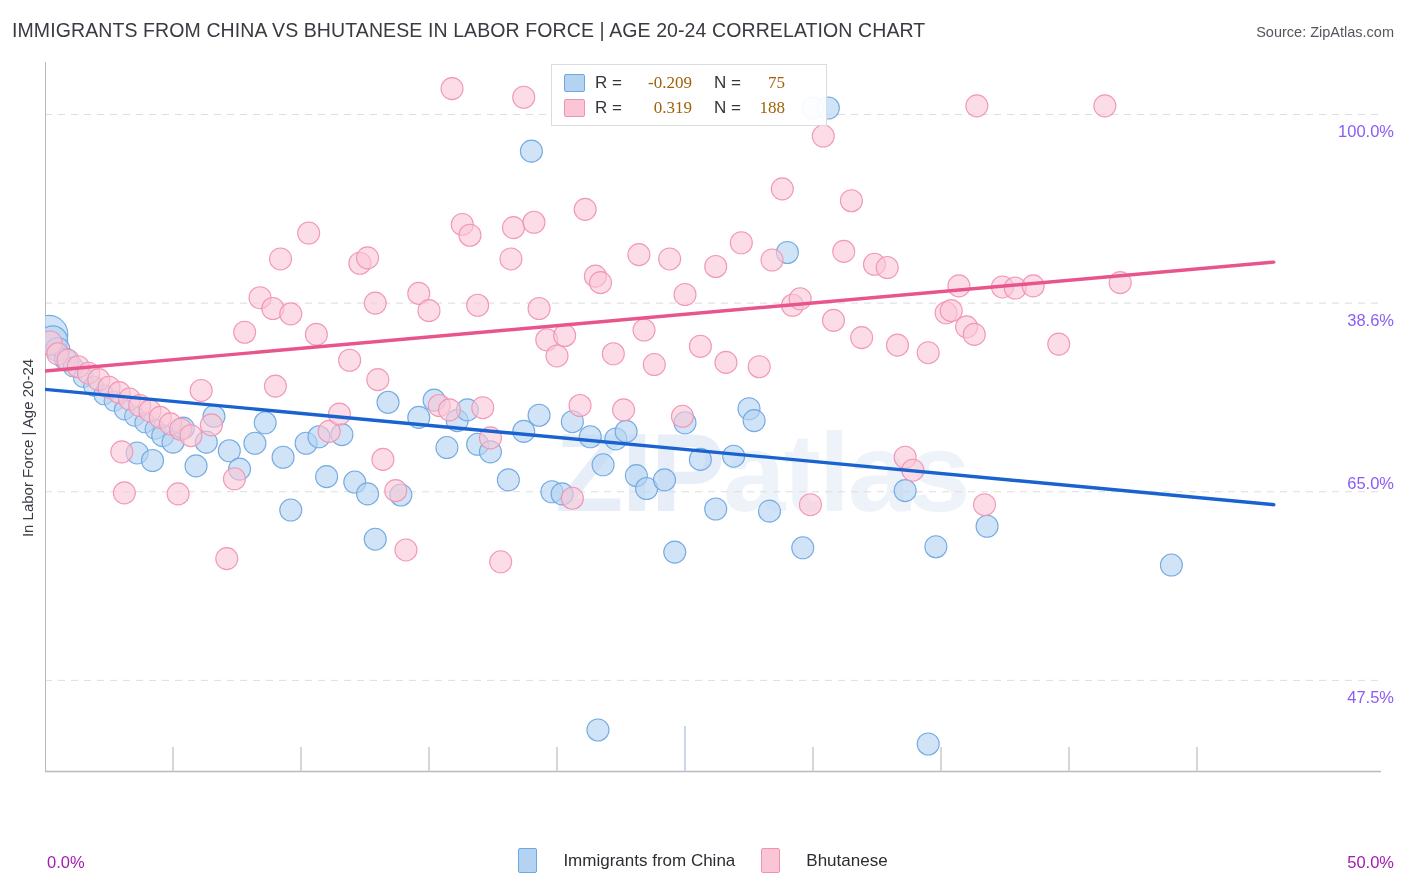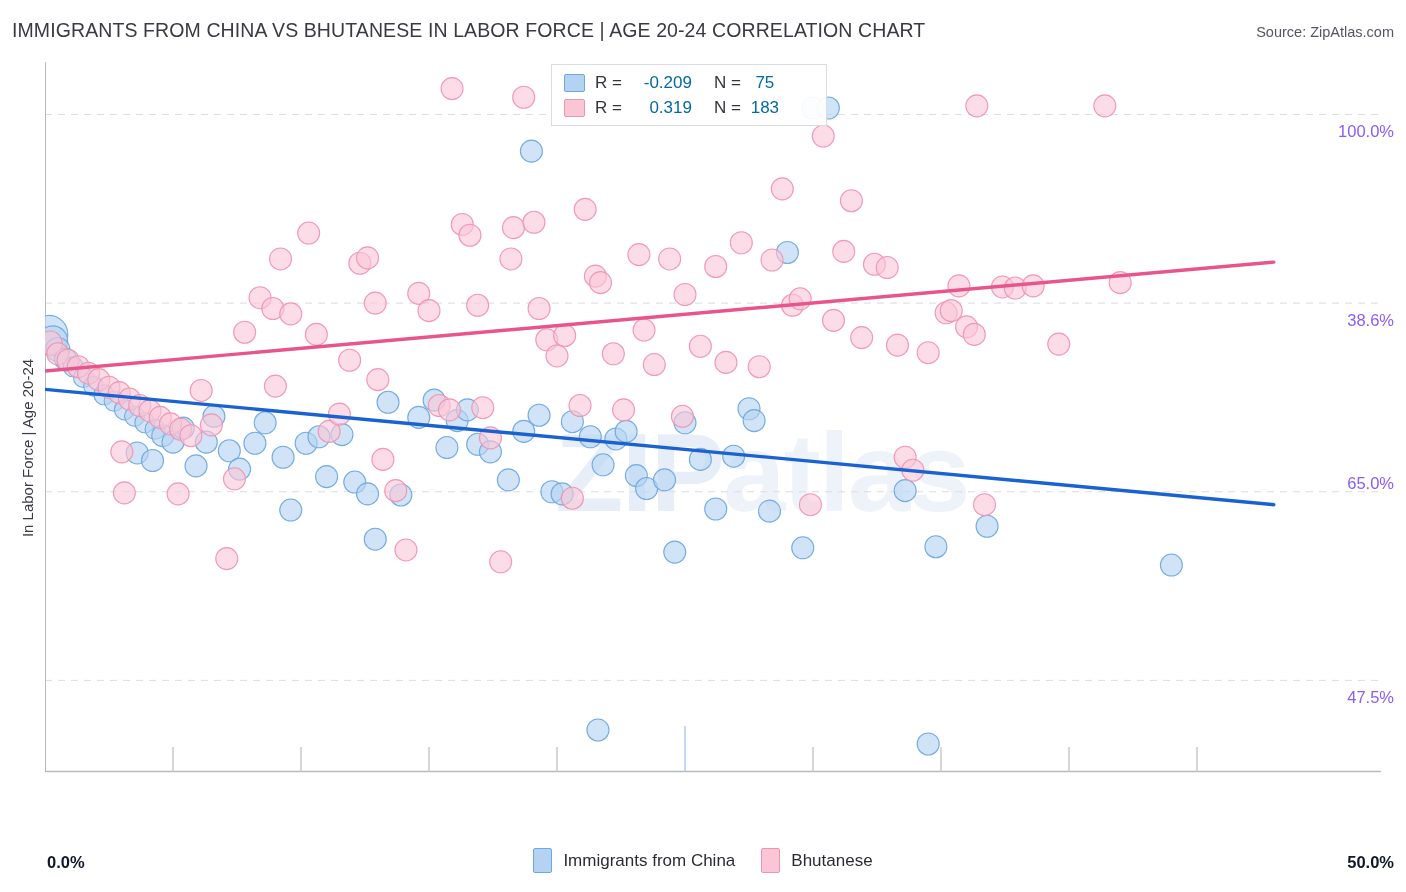--- a/index.html
+++ b/index.html
@@ -64,23 +64,22 @@
     position: absolute;
     right: 0;
     font-size: 16.5px;
     color: #8b5cf6;
     white-space: nowrap;
     text-align: right;
   }
   .x-tick-label {
     position: absolute;
     font-size: 16.5px;
-    color: #0f172a;
-    white-space: nowrap;
-    font-weight: bold;
+    color: #a21caf;
+    white-space: nowrap;
   }
   #stats-box {
     position: absolute;
     left: 551px;
     top: 64px;
     width: 276px;
     height: 62px;
     background: rgba(255,255,255,0.93);
     border: 1px solid #d9dde3;
     box-sizing: border-box;
@@ -102,40 +101,41 @@
   }
   .swatch.blue { background: #b4d3f2; border: 1px solid #6ea8e0; }
   .swatch.pink { background: #fac6d6; border: 1px solid #f093b2; }
   .stat-k {
     font-size: 17px;
     color: #34343c;
     margin-right: 4px;
   }
   .stat-v {
     font-size: 17px;
-    color: #0369a1;
+    color: #a16207;
     text-align: right;
     font-variant-numeric: tabular-nums;
+    font-family: Liberation Serif, serif;
   }
   .stat-v.r { width: 66px; margin-right: 22px; }
-  .stat-v.n { width: 40px; text-align: center; }
+  .stat-v.n { width: 40px; }
   #bottom-legend {
     position: absolute;
     left: 0;
     right: 0;
     top: 848px;
     display: flex;
     justify-content: center;
     align-items: center;
     gap: 26px;
   }
   .legend-item {
     display: flex;
     align-items: center;
-    gap: 11px;
+    gap: 26px;
   }
   .legend-box {
     width: 19px;
     height: 25px;
     box-sizing: border-box;
     border-radius: 2px;
   }
   .legend-box.blue { background: #b4d3f2; border: 1px solid #6ea8e0; }
   .legend-box.pink { background: #fac6d6; border: 1px solid #f093b2; }
   .legend-text {
@@ -395,21 +395,21 @@
         <span class="stat-k">R =</span>
         <span class="stat-v r">-0.209</span>
         <span class="stat-k">N =</span>
         <span class="stat-v n">75</span>
       </div>
       <div class="stats-row">
         <span class="swatch pink"></span>
         <span class="stat-k">R =</span>
         <span class="stat-v r">0.319</span>
         <span class="stat-k">N =</span>
-        <span class="stat-v n">183</span>
+        <span class="stat-v n">188</span>
       </div>
     </div>
 
   <div id="bottom-legend">
       <div class="legend-item">
         <span class="legend-box blue"></span>
         <span class="legend-text">Immigrants from China</span>
       </div>
       <div class="legend-item">
         <span class="legend-box pink"></span>

